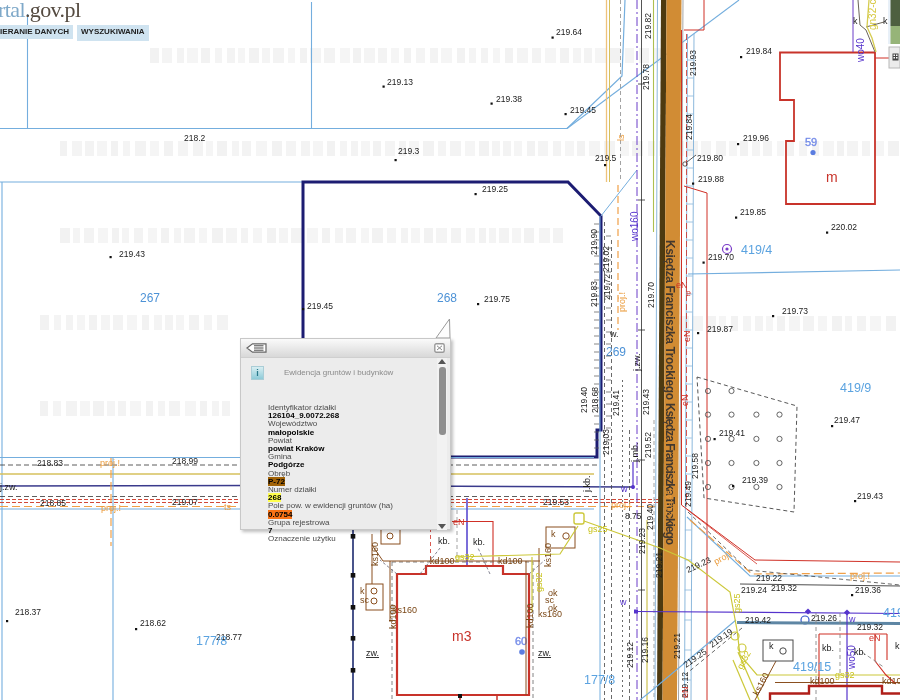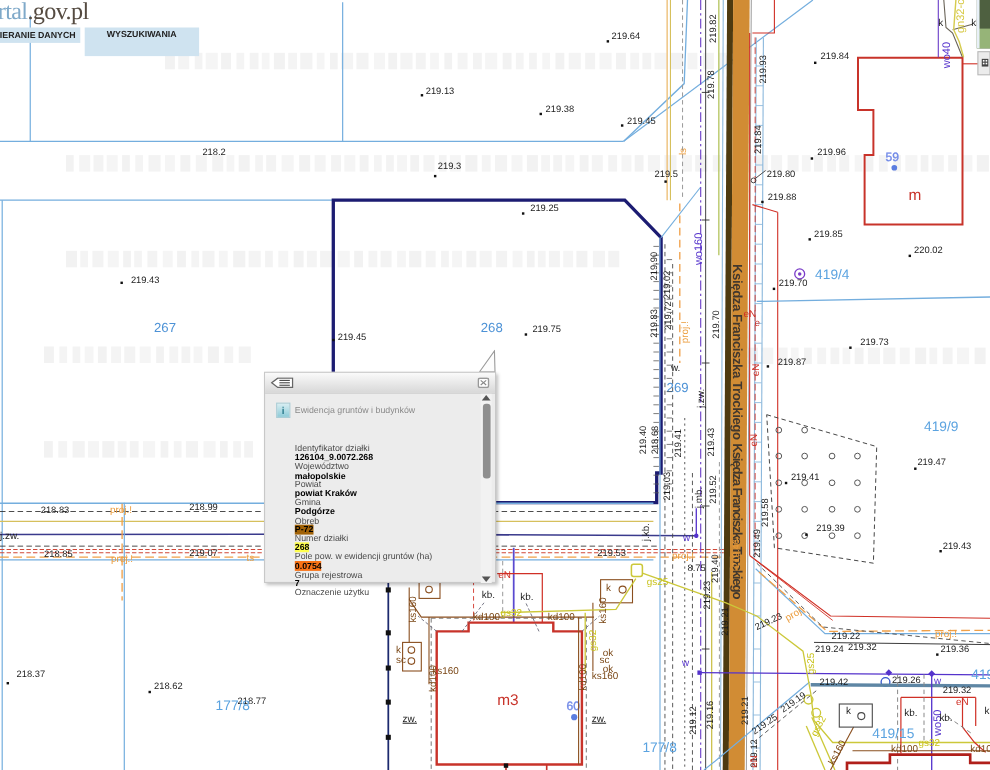--- a/index.html
+++ b/index.html
@@ -762,21 +762,21 @@
 
 <rect x="458" y="694" width="4" height="4" fill="#111"></rect>
 </svg>
 
 <div style="position:absolute;left:-2px;top:-3px;font-family:'Liberation Serif',serif;font-size:22px;letter-spacing:-0.6px;white-space:nowrap"><span style="color:#7fa9c9">rtal</span><span style="color:#554b41">.gov.pl</span></div>
 
 <div style="position:absolute;left:0;top:25px;height:14px;display:flex;gap:4px;font-size:8px;font-weight:bold;color:#222">
 
 <div style="background:#cfe3f0;height:14px;line-height:14px;padding:0 4px 0 0;width:69px;overflow:hidden;direction:rtl;white-space:nowrap">POBIERANIE DANYCH</div>
 
-<div style="background:#cfe3f0;height:26px;line-height:14px;padding:0 20px;white-space:nowrap">WYSZUKIWANIA</div>
+<div style="background:#cfe3f0;height:16px;line-height:14px;padding:0 4px;white-space:nowrap">WYSZUKIWANIA</div>
 </div>
 
 <svg style="position:absolute;left:435px;top:318px" width="17" height="21">
     <polygon points="1,20 14.5,1 15,20" fill="#fdfdfd" stroke="#9a9a9a" stroke-width="1"></polygon>
   </svg>
 
 <div style="position:absolute;left:240px;top:338px;width:211px;height:192px;background:#ececec;box-shadow:2px 2px 3px rgba(0,0,0,0.25);border:1px solid #c8c8c8;box-sizing:border-box">
 
   <div style="position:absolute;left:0;top:0;width:100%;height:18px;background:linear-gradient(#fafafa,#d8d8d8);border-bottom:1px solid #cfcfcf">
 
@@ -790,21 +790,21 @@
       </svg>
 
     <svg style="position:absolute;right:5px;top:4px" width="11" height="10">
         <rect x="0.8" y="0.8" width="9.4" height="8.4" rx="1.5" fill="#fdfdfd" stroke="#999" stroke-width="1.4"></rect>
         <path d="M3,2.8 L8,7 M8,2.8 L3,7" stroke="#888" stroke-width="1"></path>
       </svg>
   </div>
 
   <div style="position:absolute;left:10px;top:27px;width:11px;height:12px;background:linear-gradient(#d8eef2,#8ecbd8);border:1px solid #aacdd6;text-align:center;font-size:9px;font-weight:bold;color:#2a7a8c;line-height:12px">i</div>
 
-  <div style="position:absolute;left:27px;top:29px;font-size:8px;color:#8a8a8a">Ewidencja gruntów i budynków</div>
+  <div style="position:absolute;left:43px;top:29px;font-size:8px;color:#8a8a8a">Ewidencja gruntów i budynków</div>
 
   <div style="position:absolute;left:27px;top:65px;font-size:8px;line-height:8.2px;color:#4a4a4a;width:165px">
     Identyfikator działki<br>
     <b style="color:#000">126104_9.0072.268</b><br>
     Województwo<br>
     <b style="color:#000">małopolskie</b><br>
     Powiat<br>
     <b style="color:#000">powiat Kraków</b><br>
     Gmina<br>
     <b style="color:#000">Podgórze</b><br>

